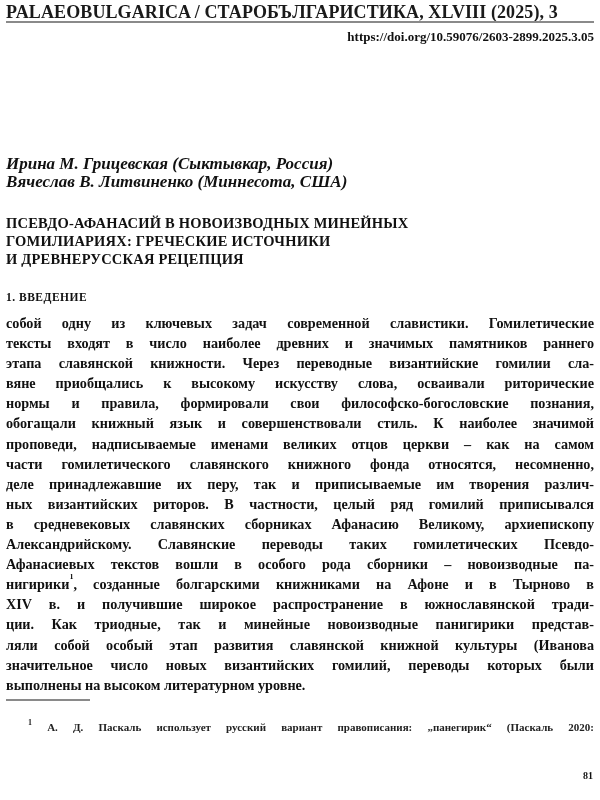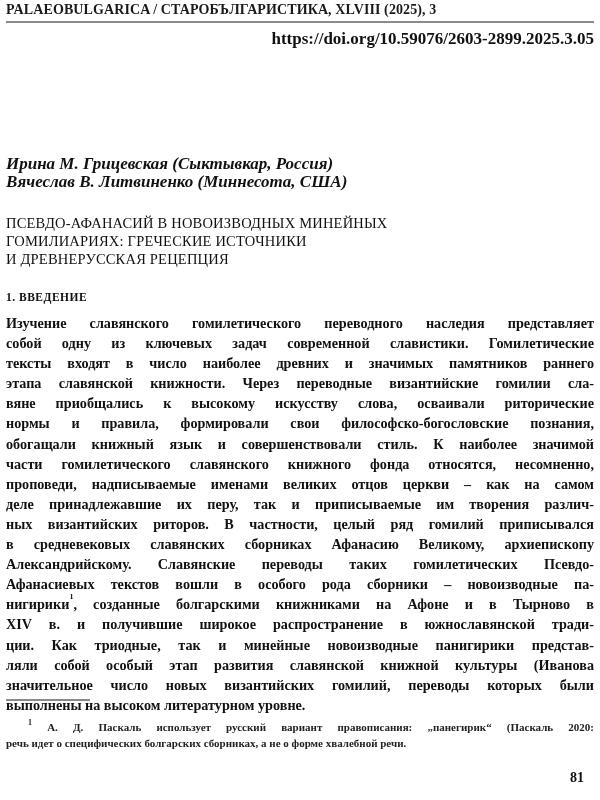--- a/index.html
+++ b/index.html
@@ -3,39 +3,39 @@
   <meta charset="utf-8">
   <style>
     html, body { margin: 0; padding: 0; background: #ffffff; }
     body {
       width: 600px; height: 800px; position: relative; overflow: hidden;
       font-family: "Liberation Serif", "DejaVu Serif", serif;
       color: #111111;
     }
     .running-head {
       position: absolute; left: 6px; top: 2px;
-      font-size: 14px; font-weight: bold; letter-spacing: 0.1px;
+      font-size: 18px; font-weight: bold; letter-spacing: 0.1px;
       white-space: nowrap; color: #1a1a1a;
     }
     .head-rule {
       position: absolute; left: 6px; right: 6px; top: 21px;
       height: 0; border-top: 2px solid #8a8a8a;
     }
     .doi {
       position: absolute; right: 6px; top: 29px;
-      font-size: 17px; font-weight: bold; white-space: nowrap;
+      font-size: 13px; font-weight: bold; white-space: nowrap;
     }
     .authors {
       position: absolute; left: 6px; top: 155px;
       font-size: 17px; font-style: italic; font-weight: bold; line-height: 18px;
     }
     .authors div { white-space: nowrap; }
     .title {
       position: absolute; left: 6px; top: 214px;
-      font-size: 14.5px; font-weight: normal; line-height: 18px;
+      font-size: 14.5px; font-weight: bold; line-height: 18px;
       text-transform: uppercase; letter-spacing: 0.2px;
     }
     .title div { white-space: nowrap; }
     .section-heading {
       position: absolute; left: 6px; top: 291px;
       font-size: 11.5px; font-weight: bold; letter-spacing: 0.5px;
     }
     .body-text {
       position: absolute; left: 6px; width: 588px; top: 313px;
       font-size: 14.2px; font-weight: bold; line-height: 20.1px;
@@ -49,22 +49,22 @@
     }
     .footnote {
       position: absolute; left: 6px; width: 588px; top: 720px;
       font-size: 11px; font-weight: bold; line-height: 15.5px; color: #222;
     }
     .footnote .line { display: block; white-space: nowrap; text-align-last: justify; }
     .footnote .line.first { padding-left: 22px; }
     .footnote .line.last { text-align-last: left; }
     sup { font-size: 8px; vertical-align: top; line-height: 0; position: relative; top: 3px; }
     .page-number {
-      position: absolute; right: 16px; top: 770px;
-      font-size: 14px; font-weight: bold;
+      position: absolute; right: 7px; top: 770px;
+      font-size: 10px; font-weight: bold;
     }
   </style>
 </head>
 <body>
 
 <div class="running-head">PALAEOBULGARICA / СТАРОБЪЛГАРИСТИКА, XLVIII (2025), 3</div>
 <div class="head-rule"></div>
 <div class="doi">https://doi.org/10.59076/2603-2899.2025.3.05</div>
 
 <div class="authors">
@@ -74,42 +74,40 @@
 
 <div class="title">
   <div>ПСЕВДО-АФАНАСИЙ В НОВОИЗВОДНЫХ МИНЕЙНЫХ</div>
   <div>ГОМИЛИАРИЯХ: ГРЕЧЕСКИЕ ИСТОЧНИКИ</div>
   <div>И ДРЕВНЕРУССКАЯ РЕЦЕПЦИЯ</div>
 </div>
 
 <div class="section-heading">1. ВВЕДЕНИЕ</div>
 
 <div class="body-text">
-  <span class="line">Изучение славянского гомилетического переводного наследия представляет</span>
   <span class="line">собой одну из ключевых задач современной славистики. Гомилетические</span>
   <span class="line">тексты входят в число наиболее древних и значимых памятников раннего</span>
   <span class="line">этапа славянской книжности. Через переводные византийские гомилии сла-</span>
   <span class="line">вяне приобщались к высокому искусству слова, осваивали риторические</span>
   <span class="line">нормы и правила, формировали свои философско-богословские познания,</span>
   <span class="line">обогащали книжный язык и совершенствовали стиль. К наиболее значимой</span>
+  <span class="line">проповеди, надписываемые именами великих отцов церкви – как на самом</span>
   <span class="line">части гомилетического славянского книжного фонда относятся, несомненно,</span>
-  <span class="line">проповеди, надписываемые именами великих отцов церкви – как на самом</span>
   <span class="line">деле принадлежавшие их перу, так и приписываемые им творения различ-</span>
   <span class="line">ных византийских риторов. В частности, целый ряд гомилий приписывался</span>
   <span class="line">в средневековых славянских сборниках Афанасию Великому, архиепископу</span>
   <span class="line">Александрийскому. Славянские переводы таких гомилетических Псевдо-</span>
   <span class="line">Афанасиевых текстов вошли в особого рода сборники – новоизводные па-</span>
   <span class="line"><span>нигирики</span><sup>1</sup><span>, созданные болгарскими книжниками на Афоне и в Тырново в</span></span>
   <span class="line">XIV в. и получившие широкое распространение в южнославянской тради-</span>
   <span class="line">ции. Как триодные, так и минейные новоизводные панигирики представ-</span>
   <span class="line">ляли собой особый этап развития славянской книжной культуры (Иванова</span>
   <span class="line">значительное число новых византийских гомилий, переводы которых были</span>
   <span class="line last">выполнены на высоком литературном уровне.</span>
 </div>
 
 <div class="footnote-rule"></div>
 
 <div class="footnote">
   <span class="line first"><sup>1</sup><span> А. Д. Паскаль использует русский вариант правописания: „панегирик“ (Паскаль 2020:</span></span>
-  <span class="line last">речь идет о специфических болгарских сборниках, а не о форме хвалебной речи.</span>
 </div>
 
 <div class="page-number">81</div>
 
 </body></html>

